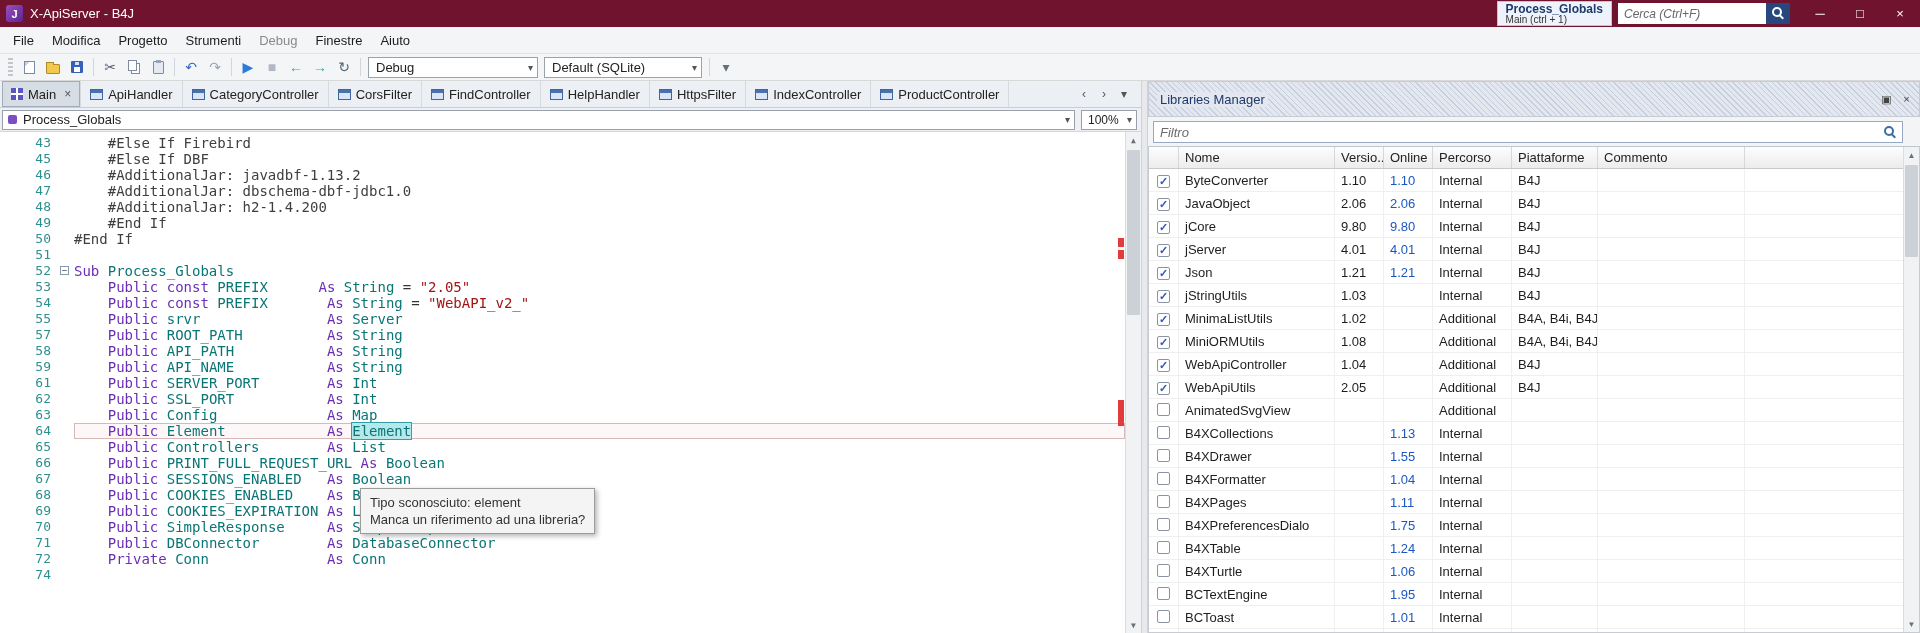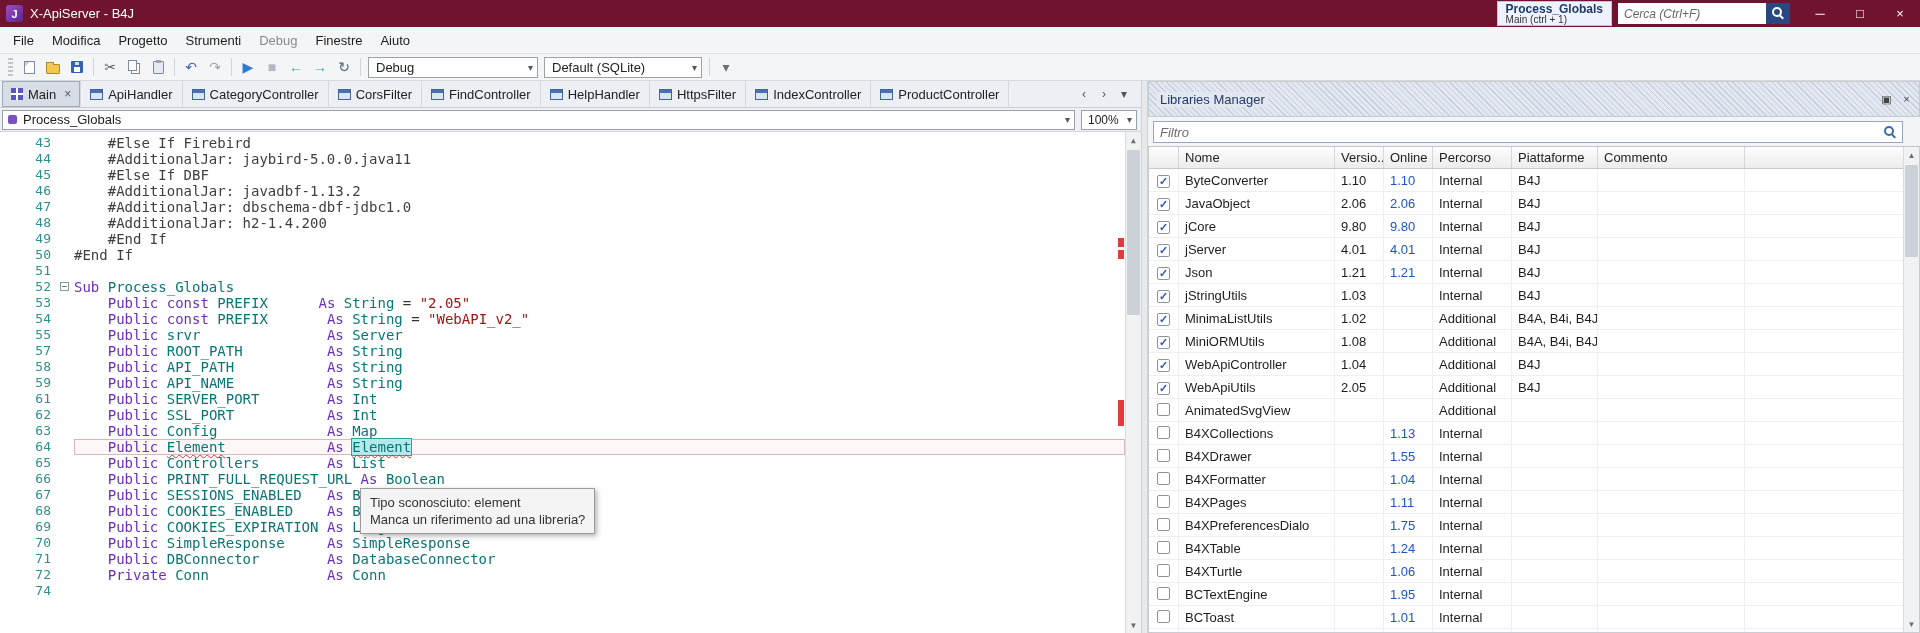--- a/index.html
+++ b/index.html
@@ -83,21 +83,21 @@
   .lnum{width:58px;text-align:right;padding-right:7px;color:#2e8f8f;font-size:13px}
   .lfold{width:16px;position:relative}
   .foldbox{position:absolute;left:2px;top:3px;width:9px;height:9px;border:1px solid #8899aa;background:#fff;font-size:9px;line-height:7px;text-align:center;color:#445}
   .lcode{flex:1;white-space:pre;color:#222}
   .line.cur .lcode{box-shadow:inset 0 0 0 1px #d8b8b8;background:#fdf7f7}
   .kw{color:#6B2EB8}
   .id{color:#0A7575}
   .str{color:#A31515}
   .dir{color:#3F3F3F}
   .op{color:#333}
-  .err{text-decoration:underline;text-decoration-style:wavy;text-decoration-color:#E03030;text-decoration-thickness:1px;text-underline-offset:2px}
+  .err{text-decoration-style:wavy;text-decoration-color:#E03030;text-decoration-thickness:1px;text-underline-offset:2px}
   .sel{background:#B5E8EA;box-shadow:0 0 0 1px #2FA0A8}
   .tooltip{position:absolute;left:360px;top:356px;background:#f4f4f4;border:1px solid #9c9c9c;box-shadow:2px 2px 5px rgba(0,0,0,.3);padding:5px 9px;font-family:"Liberation Sans",sans-serif;font-size:13px;line-height:17px;color:#333;z-index:5;white-space:nowrap}
   .err-mark{position:absolute;right:17px;width:6px;background:#E23B3B;z-index:2}
   .err-mark.m1{top:106px;height:9px}
   .err-mark.m2{top:118px;height:9px}
   .err-mark.m3{top:268px;height:26px}
 
   .v-scrollbar{position:absolute;right:0;top:0;bottom:0;width:16px;background:#f1f2f4;border-left:1px solid #dcdcdc}
   .sb-arrow{position:absolute;left:0;width:15px;height:16px;display:flex;align-items:center;justify-content:center;font-size:8px;color:#6a6f78}
   .sb-arrow.top{top:0}.sb-arrow.bot{bottom:0}
@@ -286,25 +286,20 @@
     </div>
 
     <div class="editor" data-name="code-editor">
       <div class="code-lines" data-name="code-lines">
           <div class="line" data-name="code-line">
             <span class="lnum" data-name="line-number">43</span>
             <span class="lfold" data-name="fold-column"></span>
             <span class="lcode" data-name="code-text"><span>    </span><span class="dir">#Else If Firebird</span></span>
           </div>
           <div class="line" data-name="code-line">
-            <span class="lnum" data-name="line-number">44</span>
-            <span class="lfold" data-name="fold-column"></span>
-            <span class="lcode" data-name="code-text"><span>    </span><span class="dir">#AdditionalJar: jaybird-5.0.0.java11</span></span>
-          </div>
-          <div class="line" data-name="code-line">
             <span class="lnum" data-name="line-number">45</span>
             <span class="lfold" data-name="fold-column"></span>
             <span class="lcode" data-name="code-text"><span>    </span><span class="dir">#Else If DBF</span></span>
           </div>
           <div class="line" data-name="code-line">
             <span class="lnum" data-name="line-number">46</span>
             <span class="lfold" data-name="fold-column"></span>
             <span class="lcode" data-name="code-text"><span>    </span><span class="dir">#AdditionalJar: javadbf-1.13.2</span></span>
           </div>
           <div class="line" data-name="code-line">

